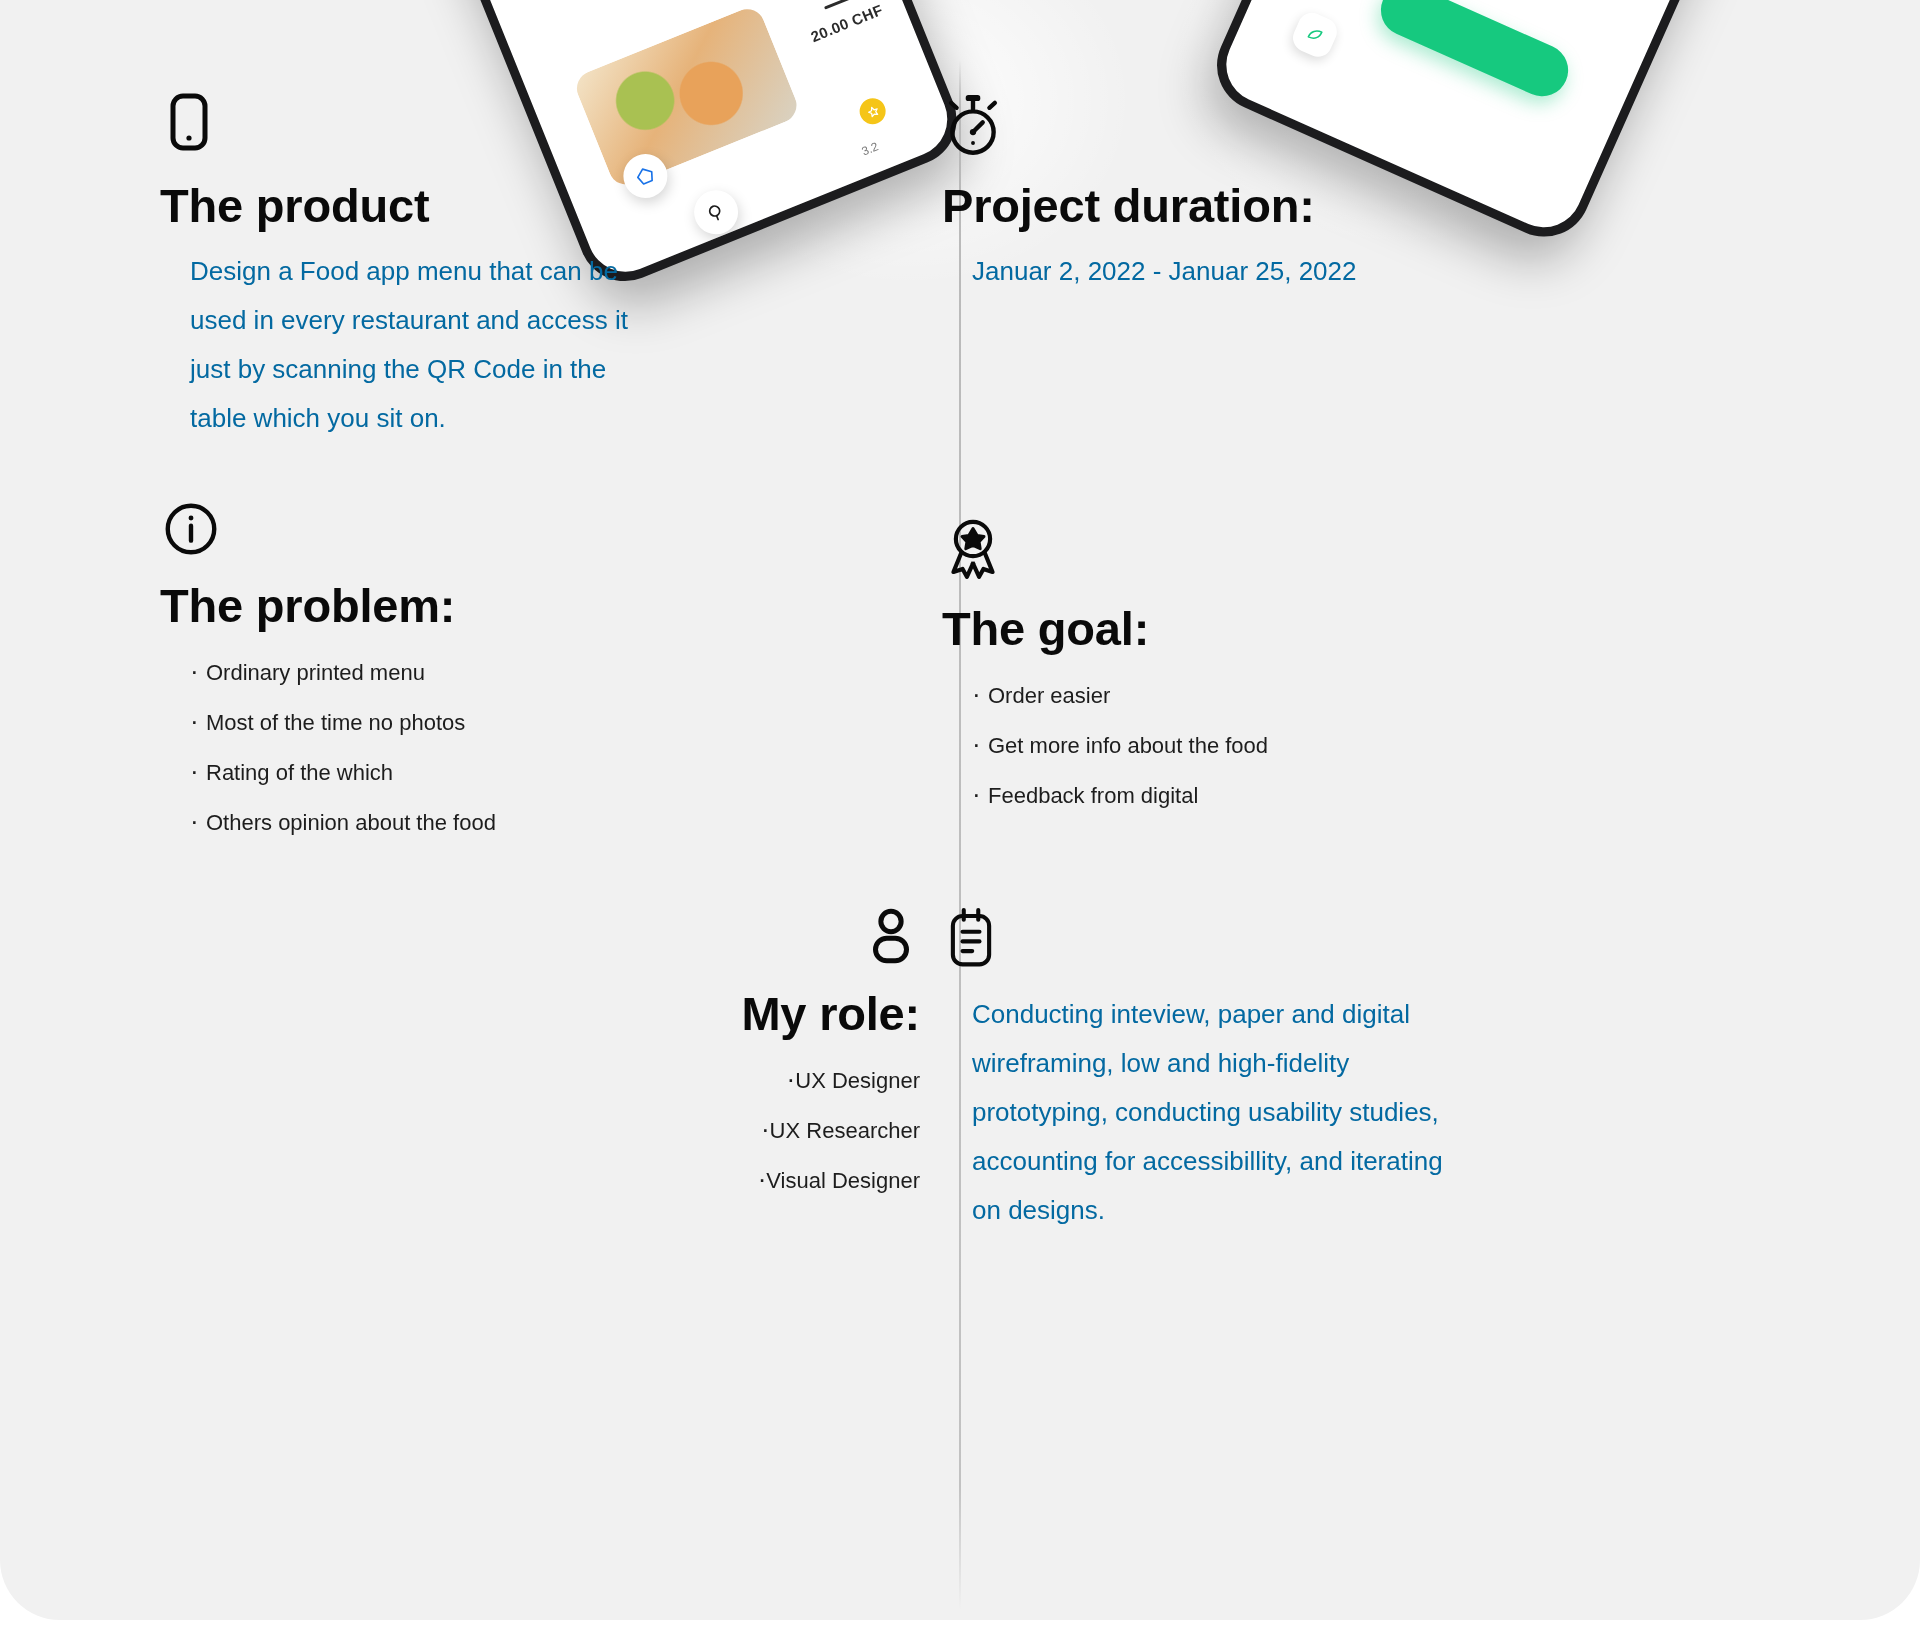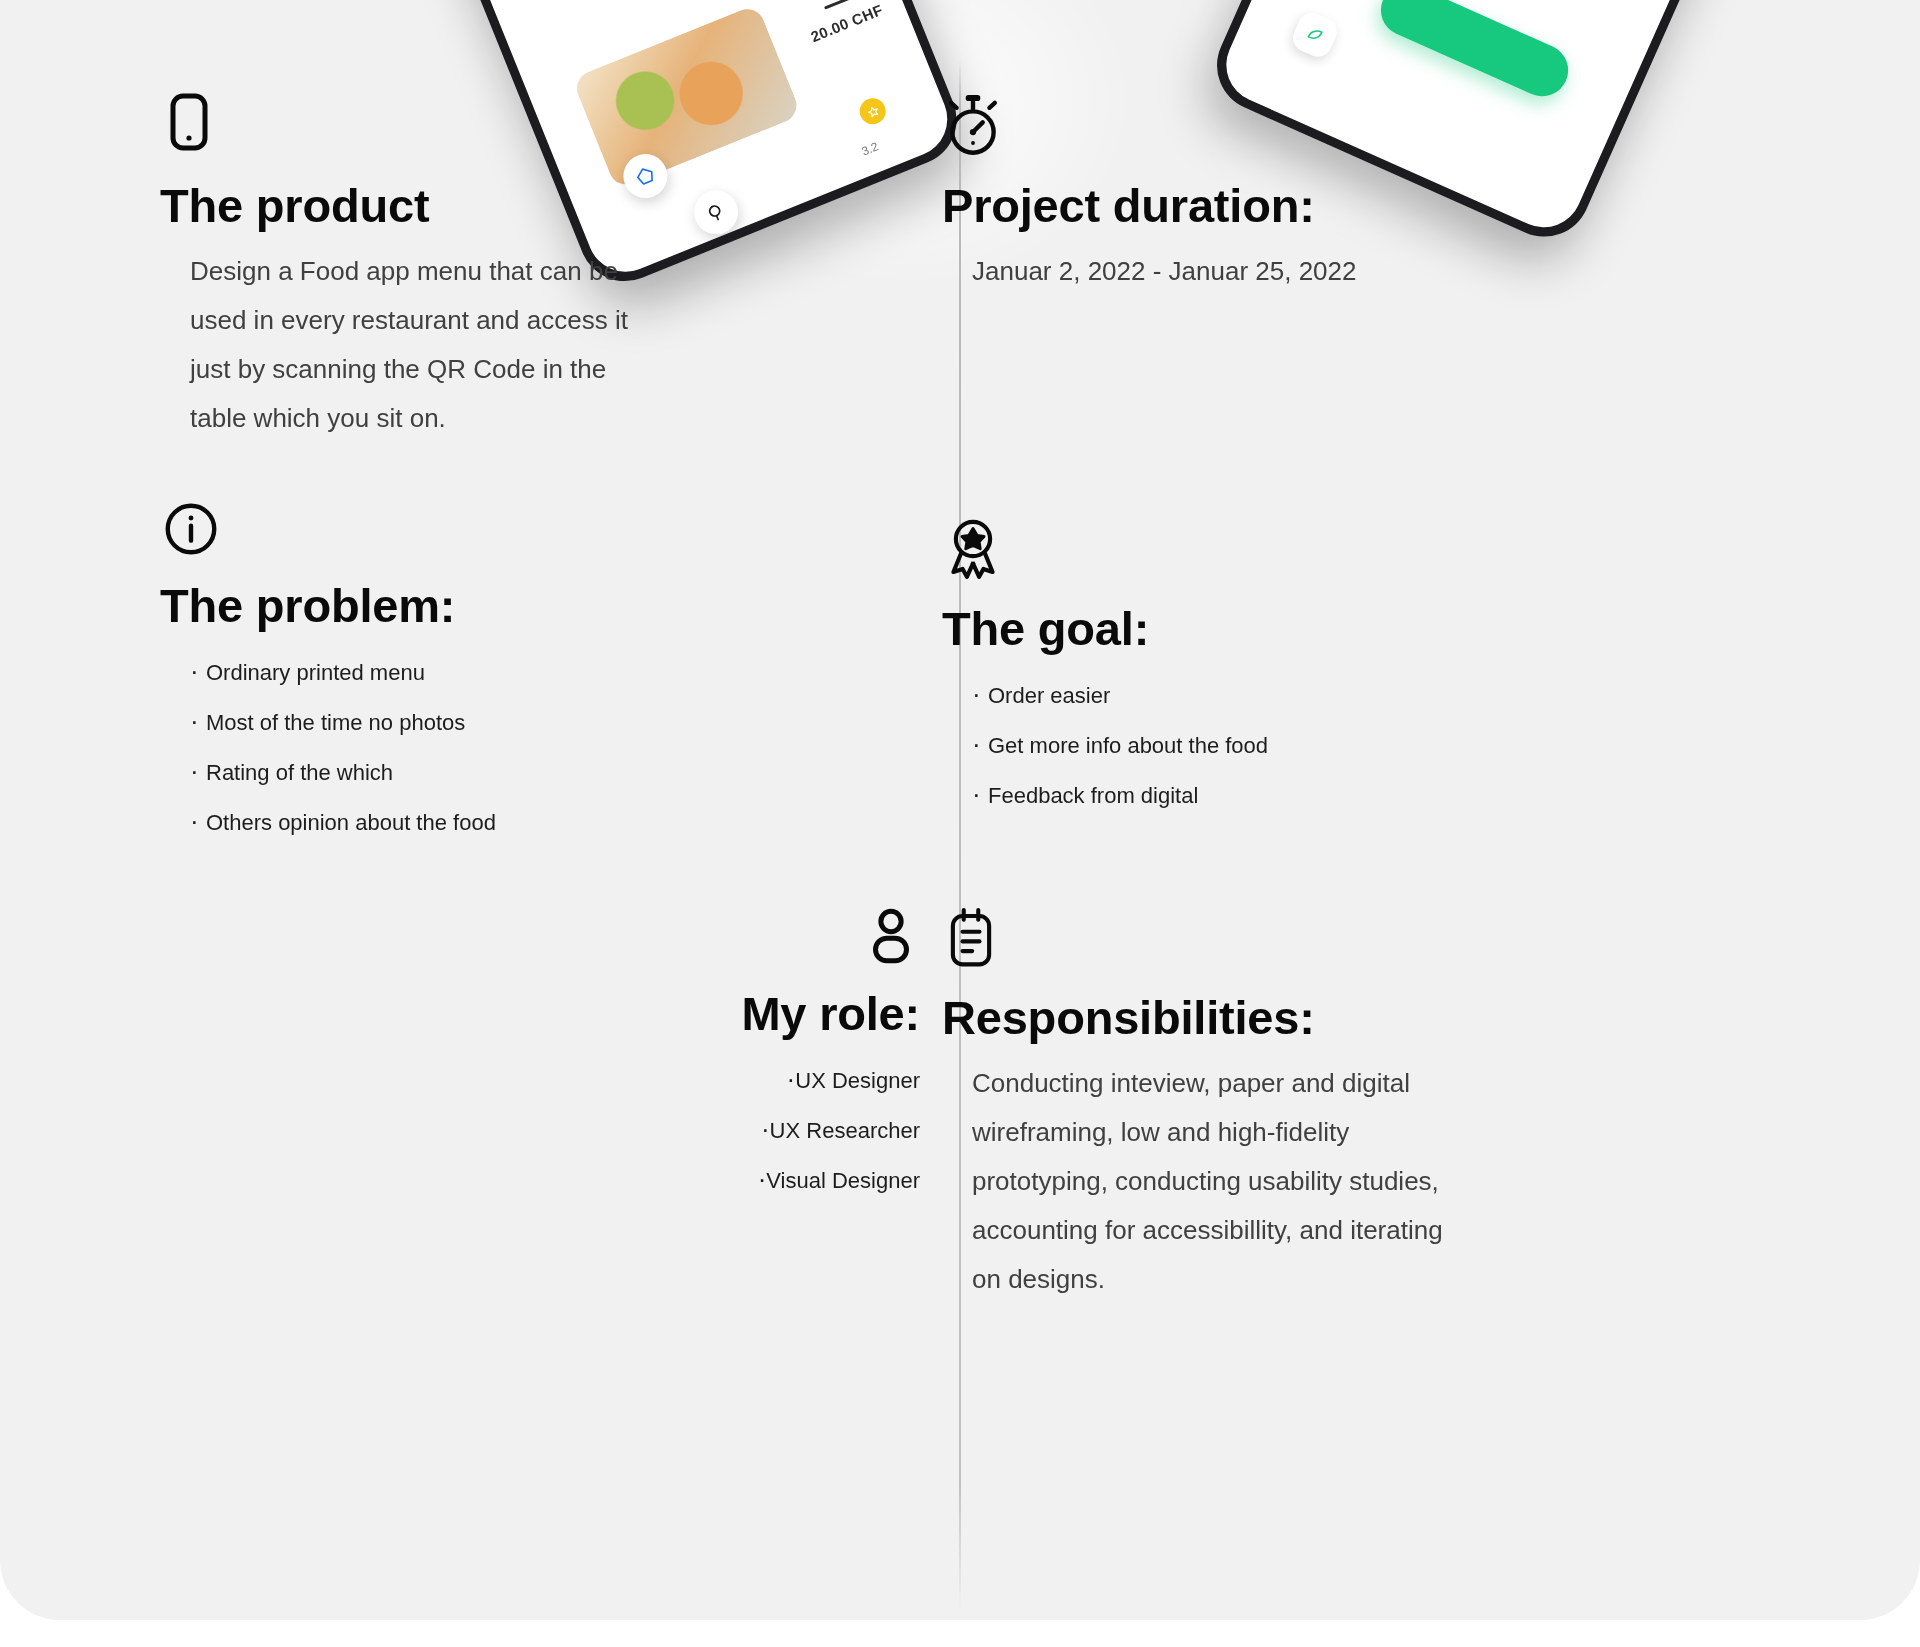--- a/index.html
+++ b/index.html
@@ -208,21 +208,21 @@
     font-weight: 700;
     color: #0a0a0a;
     letter-spacing: -0.2px;
   }
 
   p.body-text {
     margin: 0;
     padding-left: 30px;
     font-size: 26px;
     line-height: 49px;
-    color: #404040;
+    color: #0369a1;
     font-weight: 400;
     max-width: 470px;
   }
   p.body-text.wide { max-width: 500px; }
   p.body-text.nowrap-date { max-width: none; padding-left: 30px; }
 
   ul.bullets {
     margin: 0;
     padding: 0 0 0 30px;
     list-style: none;
@@ -410,20 +410,19 @@
         <span class="icon-wrap">
           <svg width="58" height="66" viewBox="0 0 48 54" fill="none" stroke="#0a0a0a" stroke-width="3.4" stroke-linecap="round">
             <rect x="9" y="8" width="30" height="40" rx="8"></rect>
             <line x1="18" y1="3" x2="18" y2="11"></line>
             <line x1="30" y1="3" x2="30" y2="11"></line>
             <line x1="17" y1="21" x2="31" y2="21"></line>
             <line x1="17" y1="29" x2="31" y2="29"></line>
             <line x1="17" y1="37" x2="25" y2="37"></line>
           </svg>
         </span>
-        <h2 class="heading">Responsibilities:</h2>
         <p class="body-text wide">Conducting inteview, paper and digital wireframing, low and high-fidelity prototyping, conducting usability studies, accounting for accessibillity, and iterating on designs.</p>
       </div>
 
     </div>
 
   </div>
 </div>
 
 </body></html>

